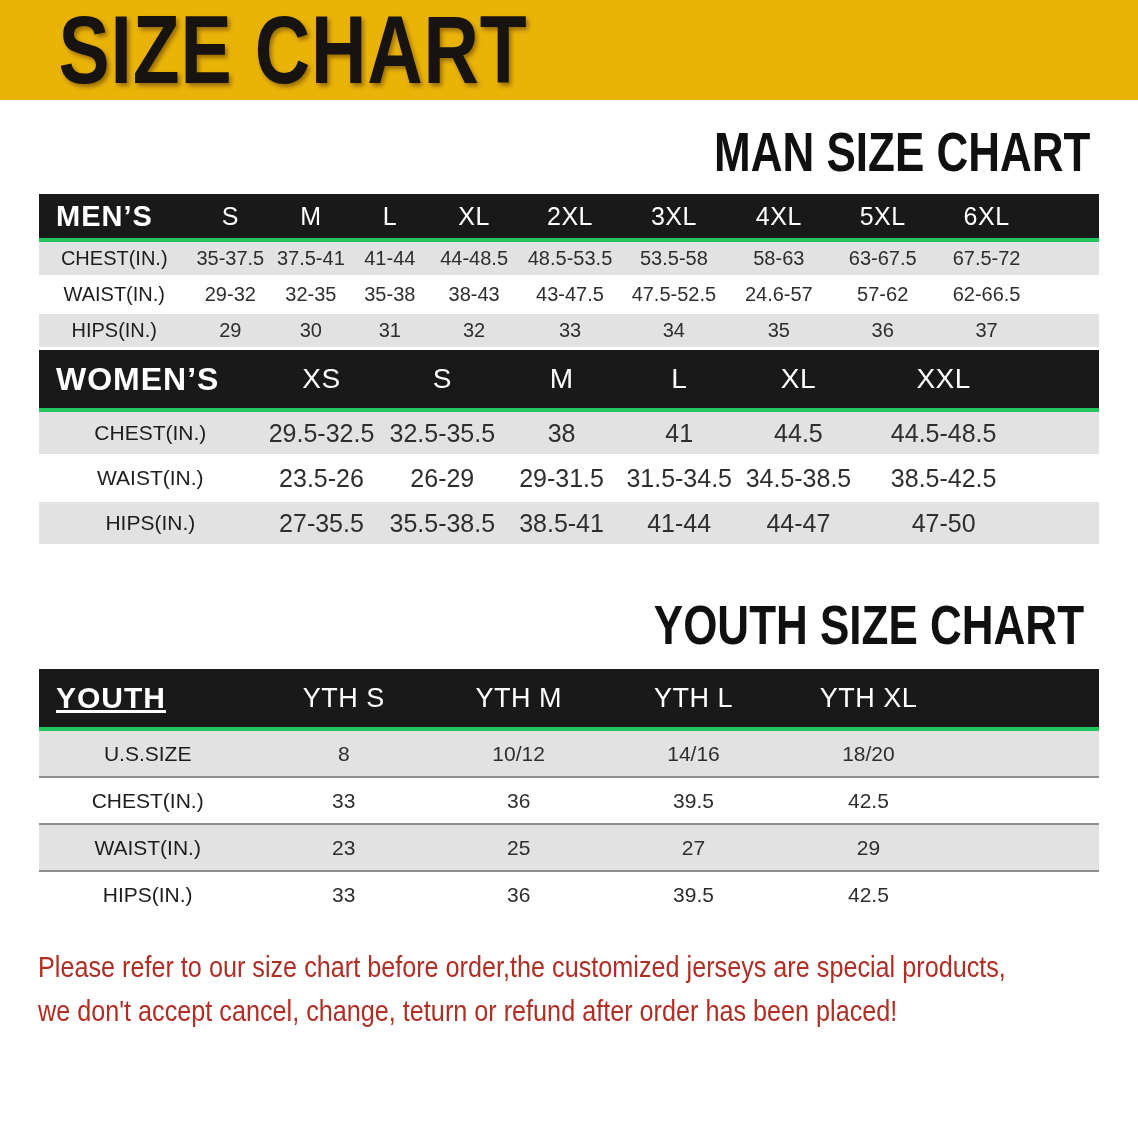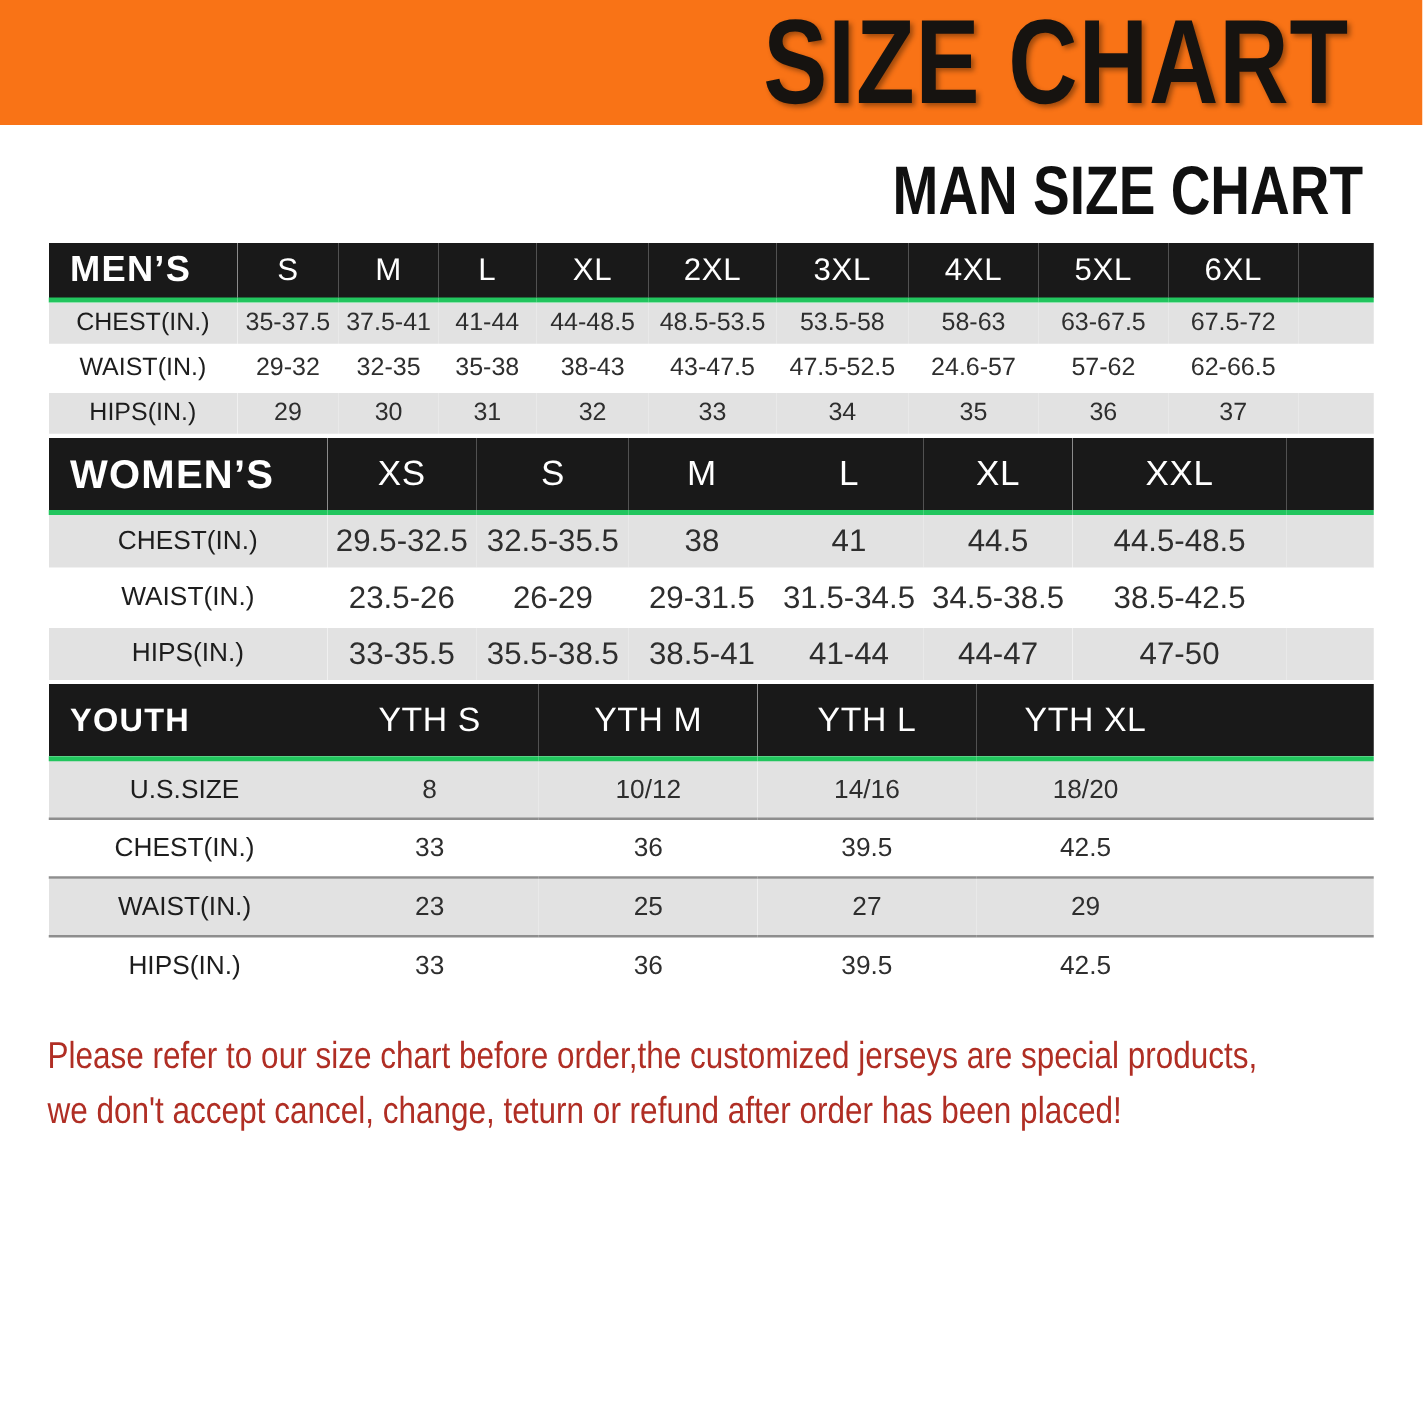--- a/index.html
+++ b/index.html
@@ -3,22 +3,22 @@
 <meta charset="utf-8">
 <style>
   html, body { margin:0; padding:0; background:#ffffff; }
   body {
     width:1138px; height:1132px;
     font-family:"Liberation Sans", sans-serif;
     overflow:hidden;
   }
   
   .banner {
-    height:100px; background:#f97316;
-    display:flex; align-items:center; justify-content:flex-end;
+    height:100px; background:#eab308;
+    display:flex; align-items:center; justify-content:flex-start;
   }
   .banner-title {
     font-size:96px; font-weight:800; color:#161310; line-height:1;
     display:inline-block; transform:scaleX(0.80); transform-origin:50% 50%;
     letter-spacing:1px;
     text-shadow:3px 3px 5px rgba(50,25,0,0.45);
     white-space:nowrap;
   }
   
   .heading { text-align:right; line-height:56px; height:56px; }
@@ -47,21 +47,21 @@
   
   .t-mens th { height:42px; font-size:25px; }
   .t-mens th.corner { font-size:29px; }
   .t-mens td { height:31px; font-size:20px; }
   .t-mens td.row-label { font-size:20px; }
   .t-womens th { height:56px; font-size:28px; }
   .t-womens th.corner { font-size:32px; }
   .t-womens td { height:40px; font-size:25px; }
   .t-womens td.row-label { font-size:21px; }
   .t-youth th { height:56px; font-size:27px; }
-  .t-youth th.corner { font-size:26px; }
+  .t-youth th.corner { font-size:30px;text-decoration:underline; }
   .t-youth td { height:43px; font-size:21px; }
   .t-youth td.row-label { font-size:21px; }
   
   .note { margin:28px 34px 0 38px; }
   .note-line {
     font-size:30px; line-height:44px; color:#B02E24; font-weight:400;
     display:block; transform:scaleX(0.84); transform-origin:0 50%;
     white-space:nowrap;
   }
 </style>
@@ -192,34 +192,37 @@
             <td class="value">23.5-26</td>
             <td class="value">26-29</td>
             <td class="value">29-31.5</td>
             <td class="value">31.5-34.5</td>
             <td class="value">34.5-38.5</td>
             <td class="value">38.5-42.5</td>
             <td class="value filler"></td>
           </tr>
           <tr>
             <td class="row-label">HIPS(IN.)</td>
-            <td class="value">33-35.5</td>
+            <td class="value">27-35.5</td>
             <td class="value">35.5-38.5</td>
             <td class="value">38.5-41</td>
             <td class="value">41-44</td>
             <td class="value">44-47</td>
             <td class="value">47-50</td>
             <td class="value filler"></td>
           </tr>
         </tbody>
       </table>
     </div>
 </div>
 
 <div>
+  <div class="heading heading-youth">
+    <span class="cond">YOUTH SIZE CHART</span>
+  </div>
   <div class="table-host">
       <table class="size-table t-youth lined">
         <colgroup>
           <col style="width: 20.5%;">
           <col style="width: 16.5%;">
           <col style="width: 16.5%;">
           <col style="width: 16.5%;">
           <col style="width: 16.5%;">
           <col style="width: 13.5%;">
         </colgroup>

